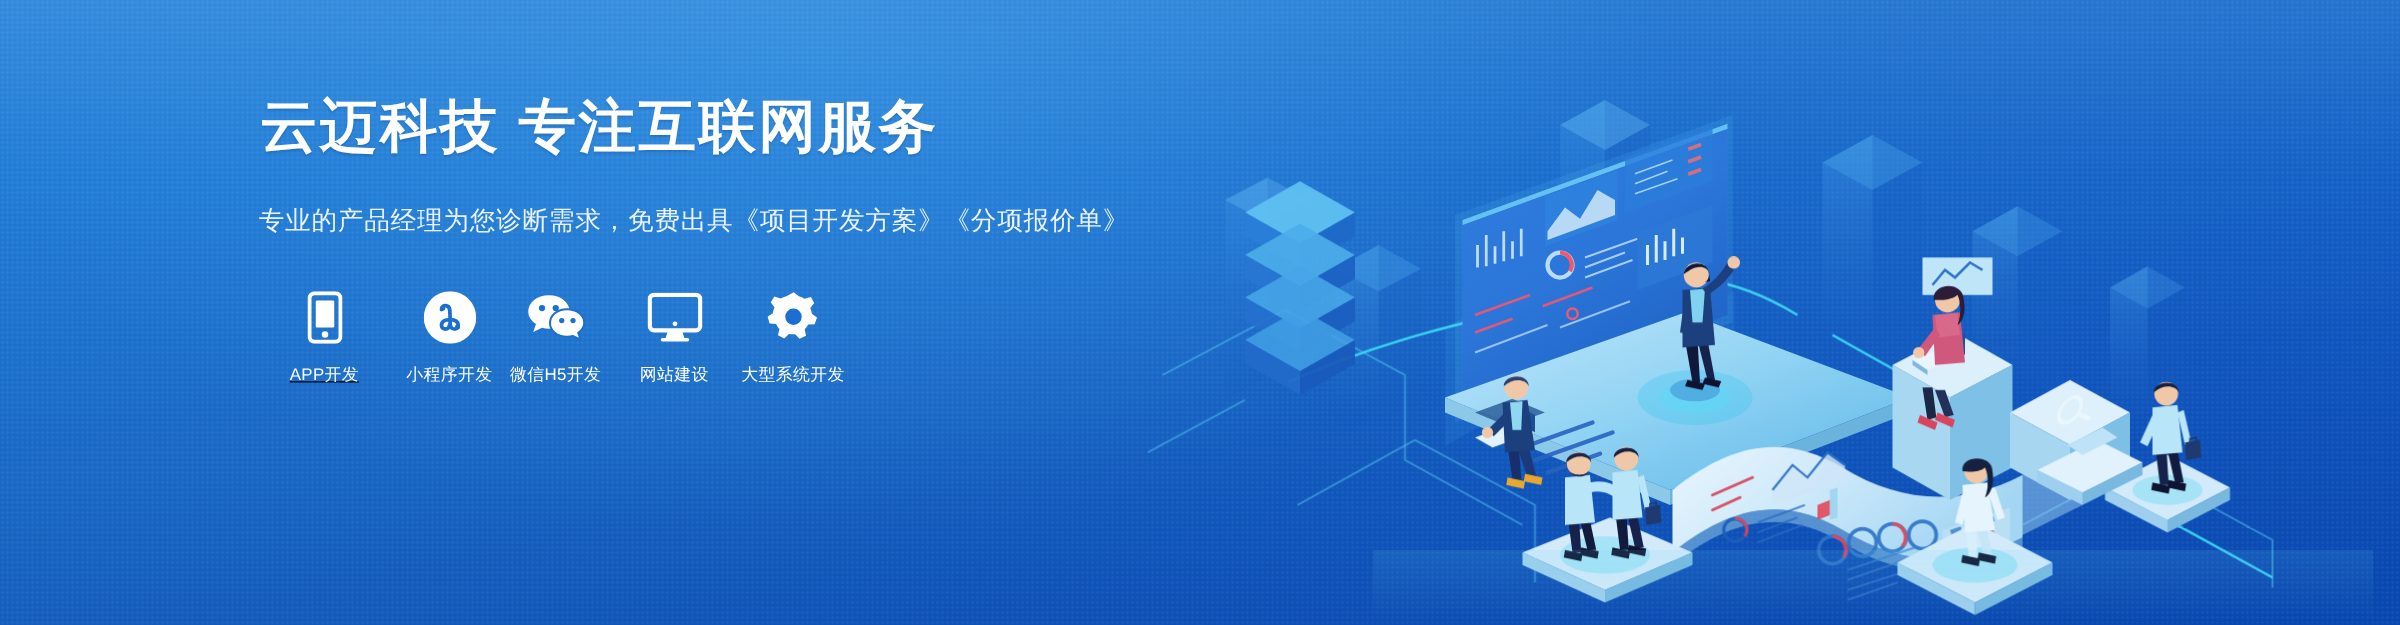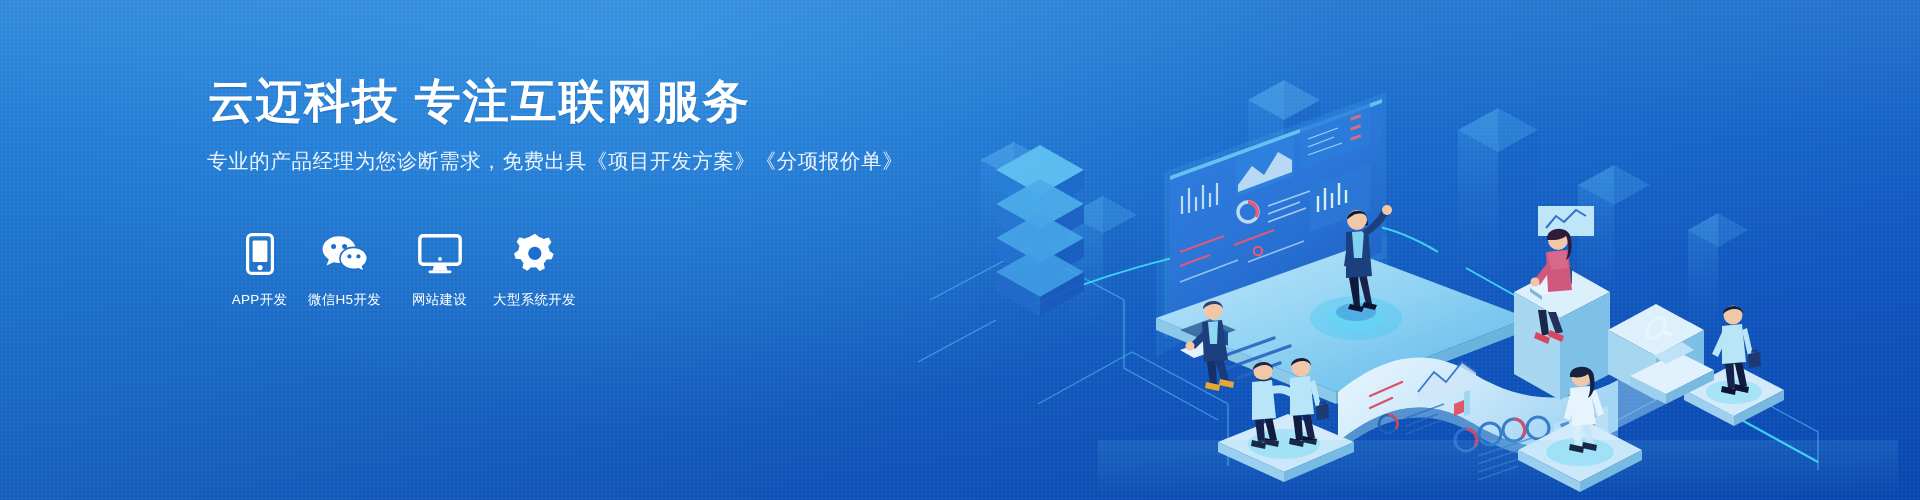--- a/index.html
+++ b/index.html
@@ -41,21 +41,21 @@
   }
   #headline {
     position:absolute; top:71px; left:5px;
     font-size:46px;
     font-weight:bold;
     color:#ffffff;
     letter-spacing:2px;
     white-space:nowrap;
     text-shadow:0 1px 2px rgba(0,30,80,0.18);
   }
-  #subtitle { position:absolute; top:144px; left:4px; }
+  #subtitle { position:absolute; top:160px; left:4px; }
   .sub-line {
     font-size:20.5px;
     color:#eaf3fd;
     line-height:33px;
     letter-spacing:0.6px;
     white-space:nowrap;
     font-weight:400;
   }
 
   
@@ -80,21 +80,21 @@
     margin-bottom:15px;
   }
   .service-icon svg { display:block; }
   .service-label {
     font-size:13.5px;
     color:#ffffff;
     white-space:nowrap;
     letter-spacing:0.3px;
     font-weight:400;
   }
-  .sp-0 { margin-left:20px; }
+  .sp-0 { margin-left:20px;text-decoration:underline; }
   .sp-1 { margin-left:27px; }
   .sp-2 { margin-left:12px; }
   .sp-3 { margin-left:22px;text-align:right; }
   .sp-4 { margin-left:22px;justify-content:flex-end; }
 
   
   #illustration {
     position:absolute;
     right:-8px; top:0;
     width:1010px; height:500px;
@@ -537,20 +537,33 @@
         <div class="service-icon">
           <svg width="28" height="42" viewBox="0 0 28 42" fill="none" xmlns="http://www.w3.org/2000/svg">
             <rect x="1.6" y="1.6" width="24.8" height="38.8" rx="4.2" stroke="#ffffff" stroke-width="3.2"></rect>
             <rect x="6.6" y="7.4" width="14.8" height="21.6" rx="1" fill="#ffffff"></rect>
             <circle cx="14" cy="34.6" r="2.6" fill="#ffffff"></circle>
           </svg>
         </div>
         <div class="service-label">APP开发</div>
       </div>
 
+      <div class="service sp-1">
+        <div class="service-icon">
+          <svg width="42" height="42" viewBox="0 0 42 42" xmlns="http://www.w3.org/2000/svg">
+            <circle cx="21" cy="21" r="21" fill="#ffffff"></circle>
+            <path d="M14.2 14.6 C 14.2 10.6, 20.4 10.4, 20.8 15.0 C 21.2 19.6, 21.0 22.4, 21.2 26.6
+                     C 21.4 31.4, 27.6 31.2, 27.6 27.2 C 27.6 23.6, 24.4 22.6, 21.0 22.6
+                     C 17.2 22.6, 14.2 23.8, 14.2 27.2 C 14.2 31.2, 20.4 31.4, 20.6 27.0" fill="none" stroke="#1c6fd0" stroke-width="3" stroke-linecap="round"></path>
+            <circle cx="15.2" cy="13.6" r="2" fill="#1c6fd0"></circle>
+            <circle cx="27.0" cy="28.6" r="2" fill="#1c6fd0"></circle>
+          </svg>
+        </div>
+        <div class="service-label">小程序开发</div>
+      </div>
 
       <div class="service sp-2">
         <div class="service-icon">
           <svg width="48" height="40" viewBox="0 0 48 40" xmlns="http://www.w3.org/2000/svg">
             <path d="M18.2 2.2 C 8.6 2.2, 1.6 8.2, 1.6 15.2 C 1.6 19.2, 4.0 22.8, 7.8 25.2
                      L 5.6 31.6 L 12.6 28.2 C 14.4 28.7, 16.3 29.0, 18.2 29.0
                      C 27.8 29.0, 34.8 23.0, 34.8 15.6 C 34.8 8.2, 27.8 2.2, 18.2 2.2 Z" fill="#ffffff"></path>
             <circle cx="12.6" cy="12.4" r="2.5" fill="#1c6fd0"></circle>
             <circle cx="23.6" cy="12.4" r="2.5" fill="#1c6fd0"></circle>
             <path d="M32.6 13.4 C 24.6 13.4, 19.0 18.4, 19.0 24.4 C 19.0 30.4, 24.6 35.4, 32.6 35.4

